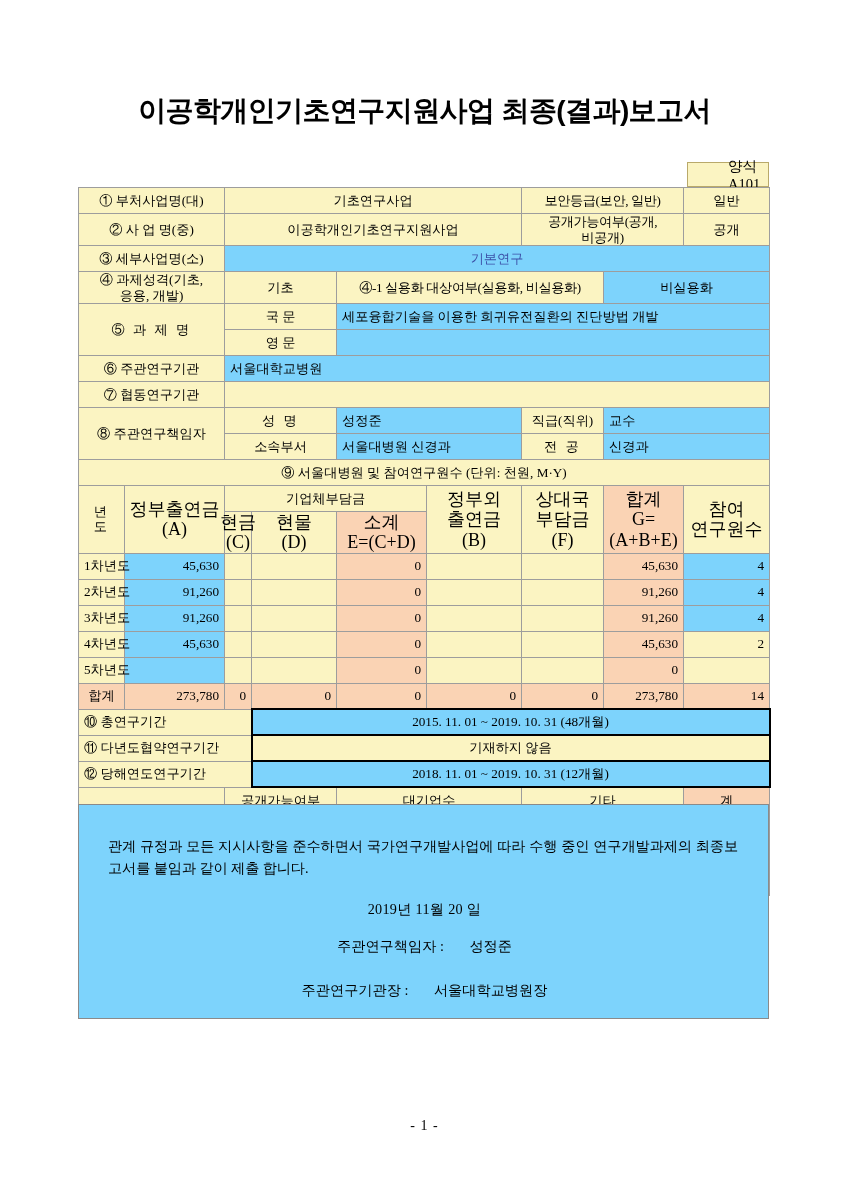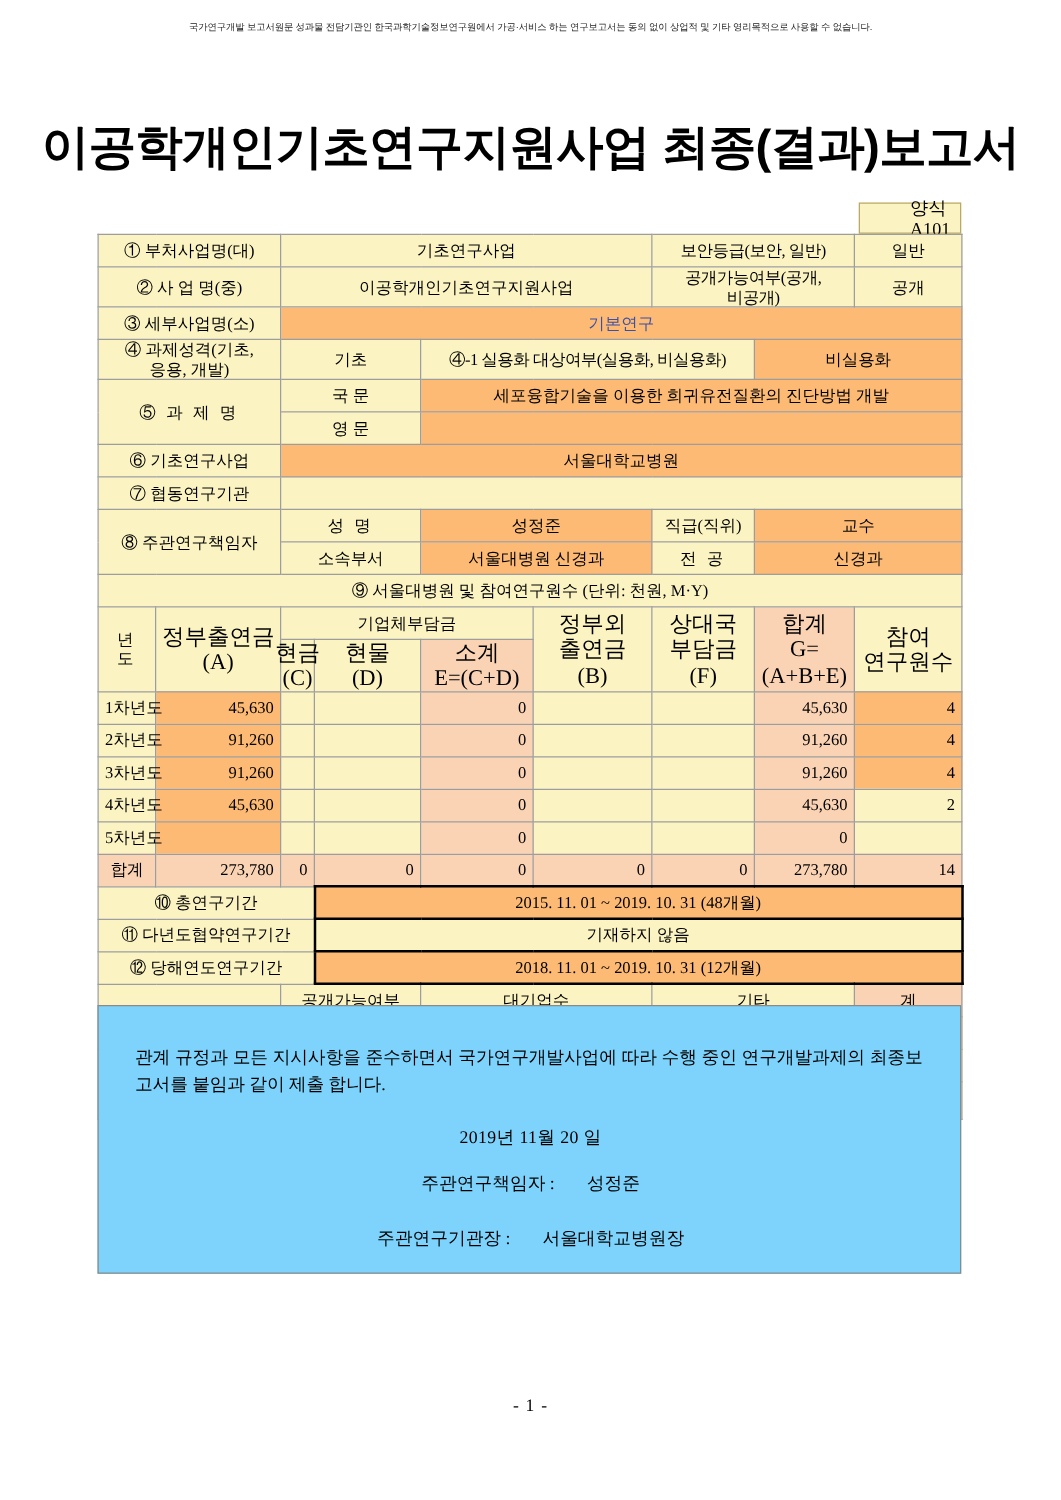--- a/index.html
+++ b/index.html
@@ -38,21 +38,21 @@
 
   
   .doc-title {
     position: absolute;
     top: 92px;
     left: 0;
     width: 849px;
     text-align: center;
     font-family: "Liberation Sans", "DejaVu Sans", sans-serif;
     font-weight: bold;
-    font-size: 38px;
+    font-size: 28px;
     letter-spacing: -0.6px;
     color: #000000;
   }
 
   
   .form-badge {
     position: absolute;
     top: 162px;
     left: 687px;
     width: 82px;
@@ -84,23 +84,23 @@
     padding: 0 5px;
     font-size: 13.2px;
     line-height: 1.18;
     height: 26px;
     vertical-align: middle;
     box-sizing: border-box;
     word-break: keep-all;
   }
   .y   { background: #fbf4c2; }
   .p   { background: #fad3b4; }
-  .w   { background: #fdba74; }
+  .w   { background: #7dd3fc; }
   .c   { text-align: center; }
-  .l   { text-align: center; }
+  .l   { text-align: left; }
   .r   { text-align: right; padding-right: 7px; }
   .blue { color: #3c50a8; }
   .thick { border: 2px solid #000000 !important; }
   .small { font-size: 12.4px; }
   .tight { letter-spacing: -0.4px; }
   .spread2 { letter-spacing: 2.5px; }
 
   
   .stack {
     display: flex;
@@ -168,21 +168,20 @@
     text-align: center;
     font-size: 14px;
     letter-spacing: 1px;
   }
 </style>
 </head>
 <body>
 
 <div class="page">
 
-  <div class="disclaimer">국가연구개발 보고서원문 성과물 전담기관인 한국과학기술정보연구원에서 가공·서비스 하는 연구보고서는 동의 없이 상업적 및 기타 영리목적으로 사용할 수 없습니다.</div>
 
   <div class="doc-title">이공학개인기초연구지원사업 최종(결과)보고서</div>
 
   <div class="form-badge">양식A101</div>
 
   <div class="sheet">
     <table class="grid">
       <colgroup>
         <col style="width:46px">
         <col style="width:100px">
@@ -226,21 +225,21 @@
         <td class="y c spread2" colspan="2" rowspan="2">⑤ 과  제  명</td>
         <td class="y c" colspan="2">국 문</td>
         <td class="w l" colspan="5">세포융합기술을 이용한 희귀유전질환의 진단방법 개발</td>
       </tr>
       <tr>
         <td class="y c" colspan="2">영 문</td>
         <td class="w l" colspan="5"></td>
       </tr>
 
       <tr>
-        <td class="y c" colspan="2">⑥ 기초연구사업</td>
+        <td class="y c" colspan="2">⑥ 주관연구기관</td>
         <td class="w l" colspan="7">서울대학교병원</td>
       </tr>
 
       <tr>
         <td class="y c" colspan="2">⑦ 협동연구기관</td>
         <td class="y l" colspan="7"></td>
       </tr>
 
       <tr>
         <td class="y c" colspan="2" rowspan="2">⑧ 주관연구책임자</td>

